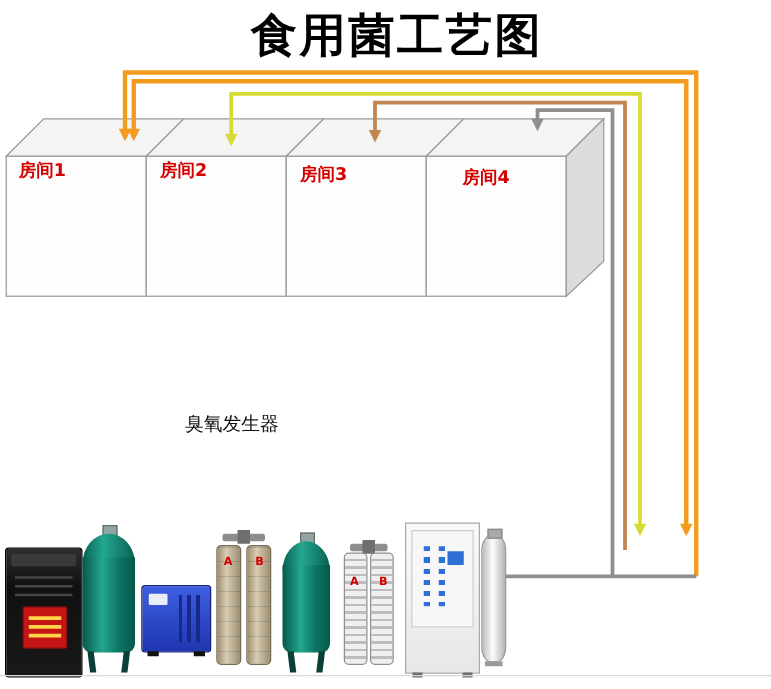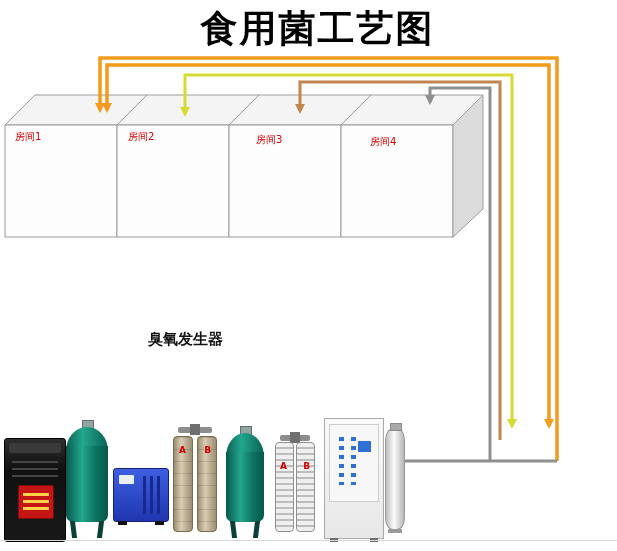--- a/index.html
+++ b/index.html
@@ -7,24 +7,24 @@
     position:relative;width:617px;height:551px;background:#ffffff;overflow:hidden;
     font-family:"DejaVu Sans","Liberation Sans",sans-serif;
   }
   .title{
     position:absolute;left:0;top:4px;width:100%;text-align:center;
     font-family:Liberation Sans, sans-serif;
     font-size:37px;font-weight:700;color:#000;letter-spacing:2px;
     padding-left:18px;box-sizing:border-box;
   }
   .room-label{
-    position:absolute;font-size:10px;font-weight:400;color:#d40000;line-height:10px;
+    position:absolute;font-size:14px;font-weight:700;color:#d40000;line-height:10px;
   }
   .ozone-label{
-    position:absolute;left:148px;top:330px;font-size:15px;font-weight:700;color:#111;
+    position:absolute;left:148px;top:330px;font-size:15px;font-weight:400;color:#111;
   }
   svg{position:absolute;left:0;top:0;}
 
   
   .compressor{position:absolute;background:linear-gradient(180deg,#2e2e2e,#101010 30%,#191919);border:1px solid #000;border-radius:3px;}
   .comp-top{position:absolute;left:4px;top:4px;right:4px;height:10px;background:#3a3a3a;border-radius:2px;}
   .comp-vent{position:absolute;left:7px;right:7px;height:2px;background:#444;}
   .comp-sticker{position:absolute;left:13px;top:46px;width:34px;height:32px;background:#c41414;border-radius:2px;border:1px solid #7d0d0d;}
   .comp-sticker .tline{position:absolute;left:4px;right:4px;height:3px;background:#ffd24a;}
 
@@ -105,21 +105,21 @@
       <polygon fill="#D6DB33" points="180,107 190,107 185,117"></polygon>
       <polygon fill="#C2854F" points="295,104 305,104 300,114"></polygon>
       <polygon fill="#8F8F8F" points="425,95 435,95 430,105"></polygon>
       <polygon fill="#D6DB33" points="507,419 517,419 512,429"></polygon>
       <polygon fill="#F29B1D" points="544,419 554,419 549,429"></polygon>
     </g>
   </svg>
 
   <div class="room-label" style="left:15px;top:132px">房间1</div>
   <div class="room-label" style="left:128px;top:132px">房间2</div>
-  <div class="room-label" style="left:256px;top:135px">房间3</div>
+  <div class="room-label" style="left:240px;top:135px">房间3</div>
   <div class="room-label" style="left:370px;top:137px">房间4</div>
 
   <div class="ozone-label">臭氧发生器</div>
 
   <div class="compressor" style="left:4px;top:438px;width:60px;height:102px">
     <div class="comp-top"></div>
     <div class="comp-vent" style="top:22px"></div>
     <div class="comp-vent" style="top:29px"></div>
     <div class="comp-vent" style="top:36px"></div>
     <div class="comp-sticker">

